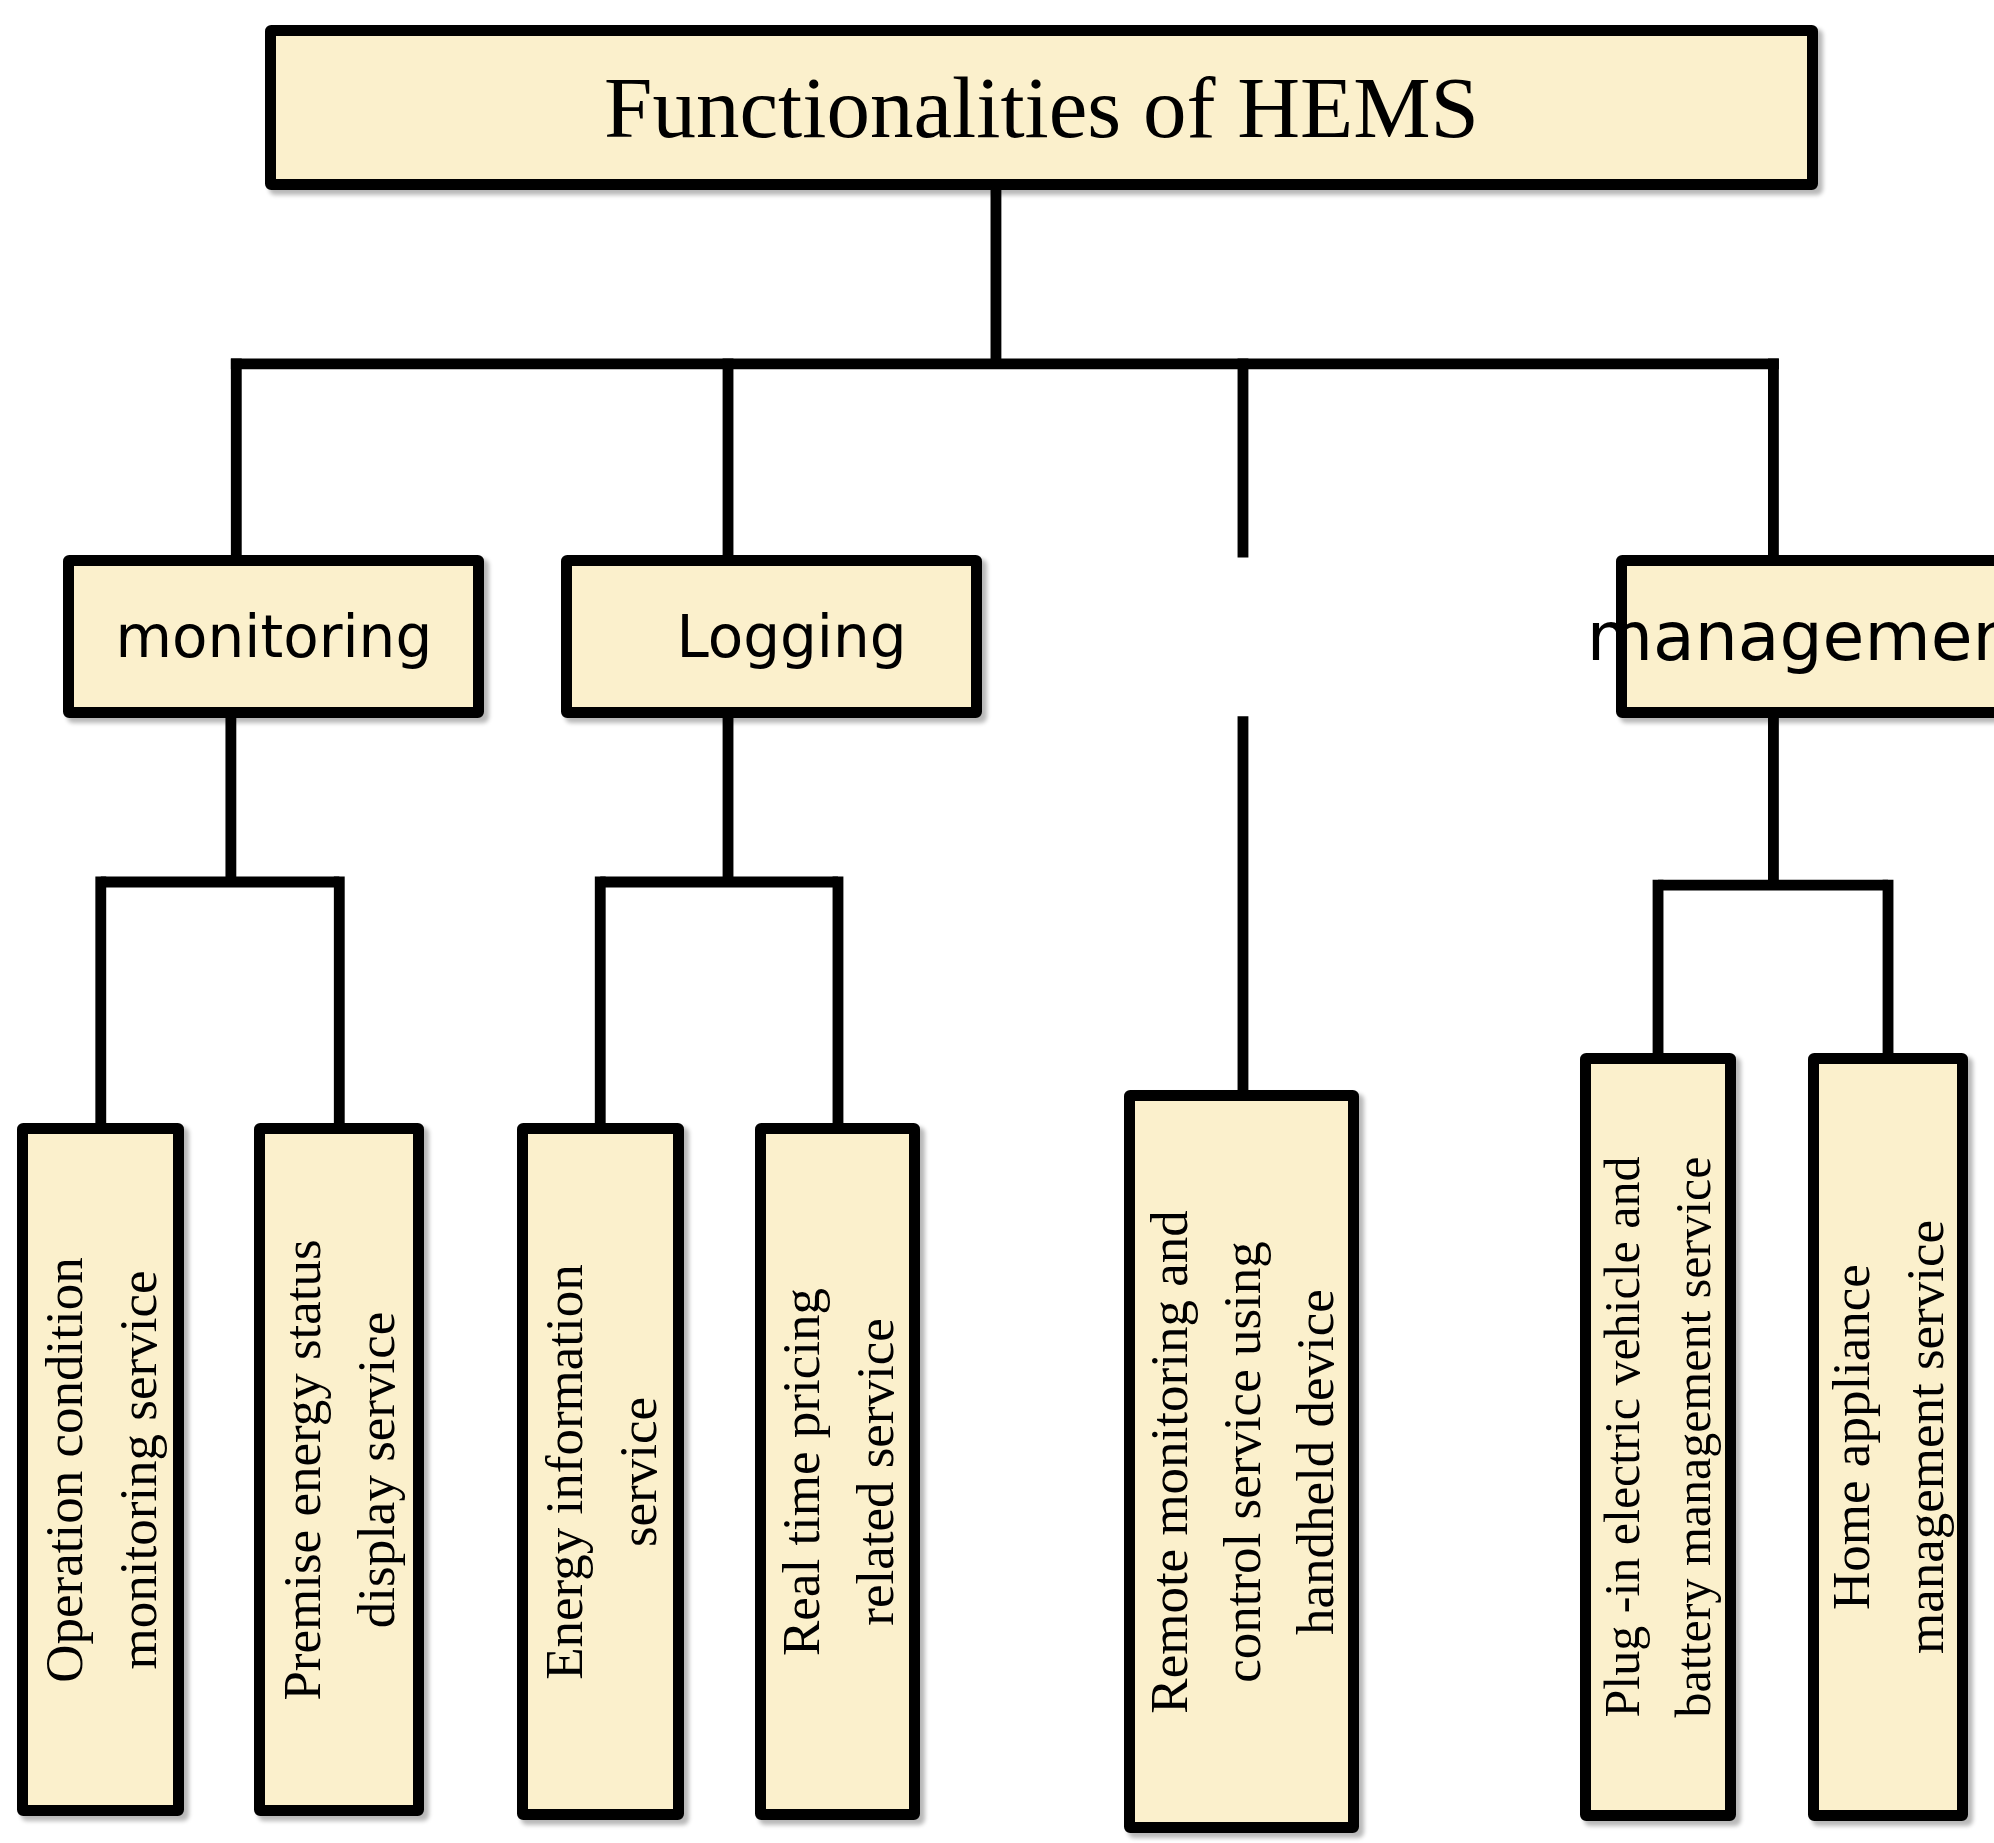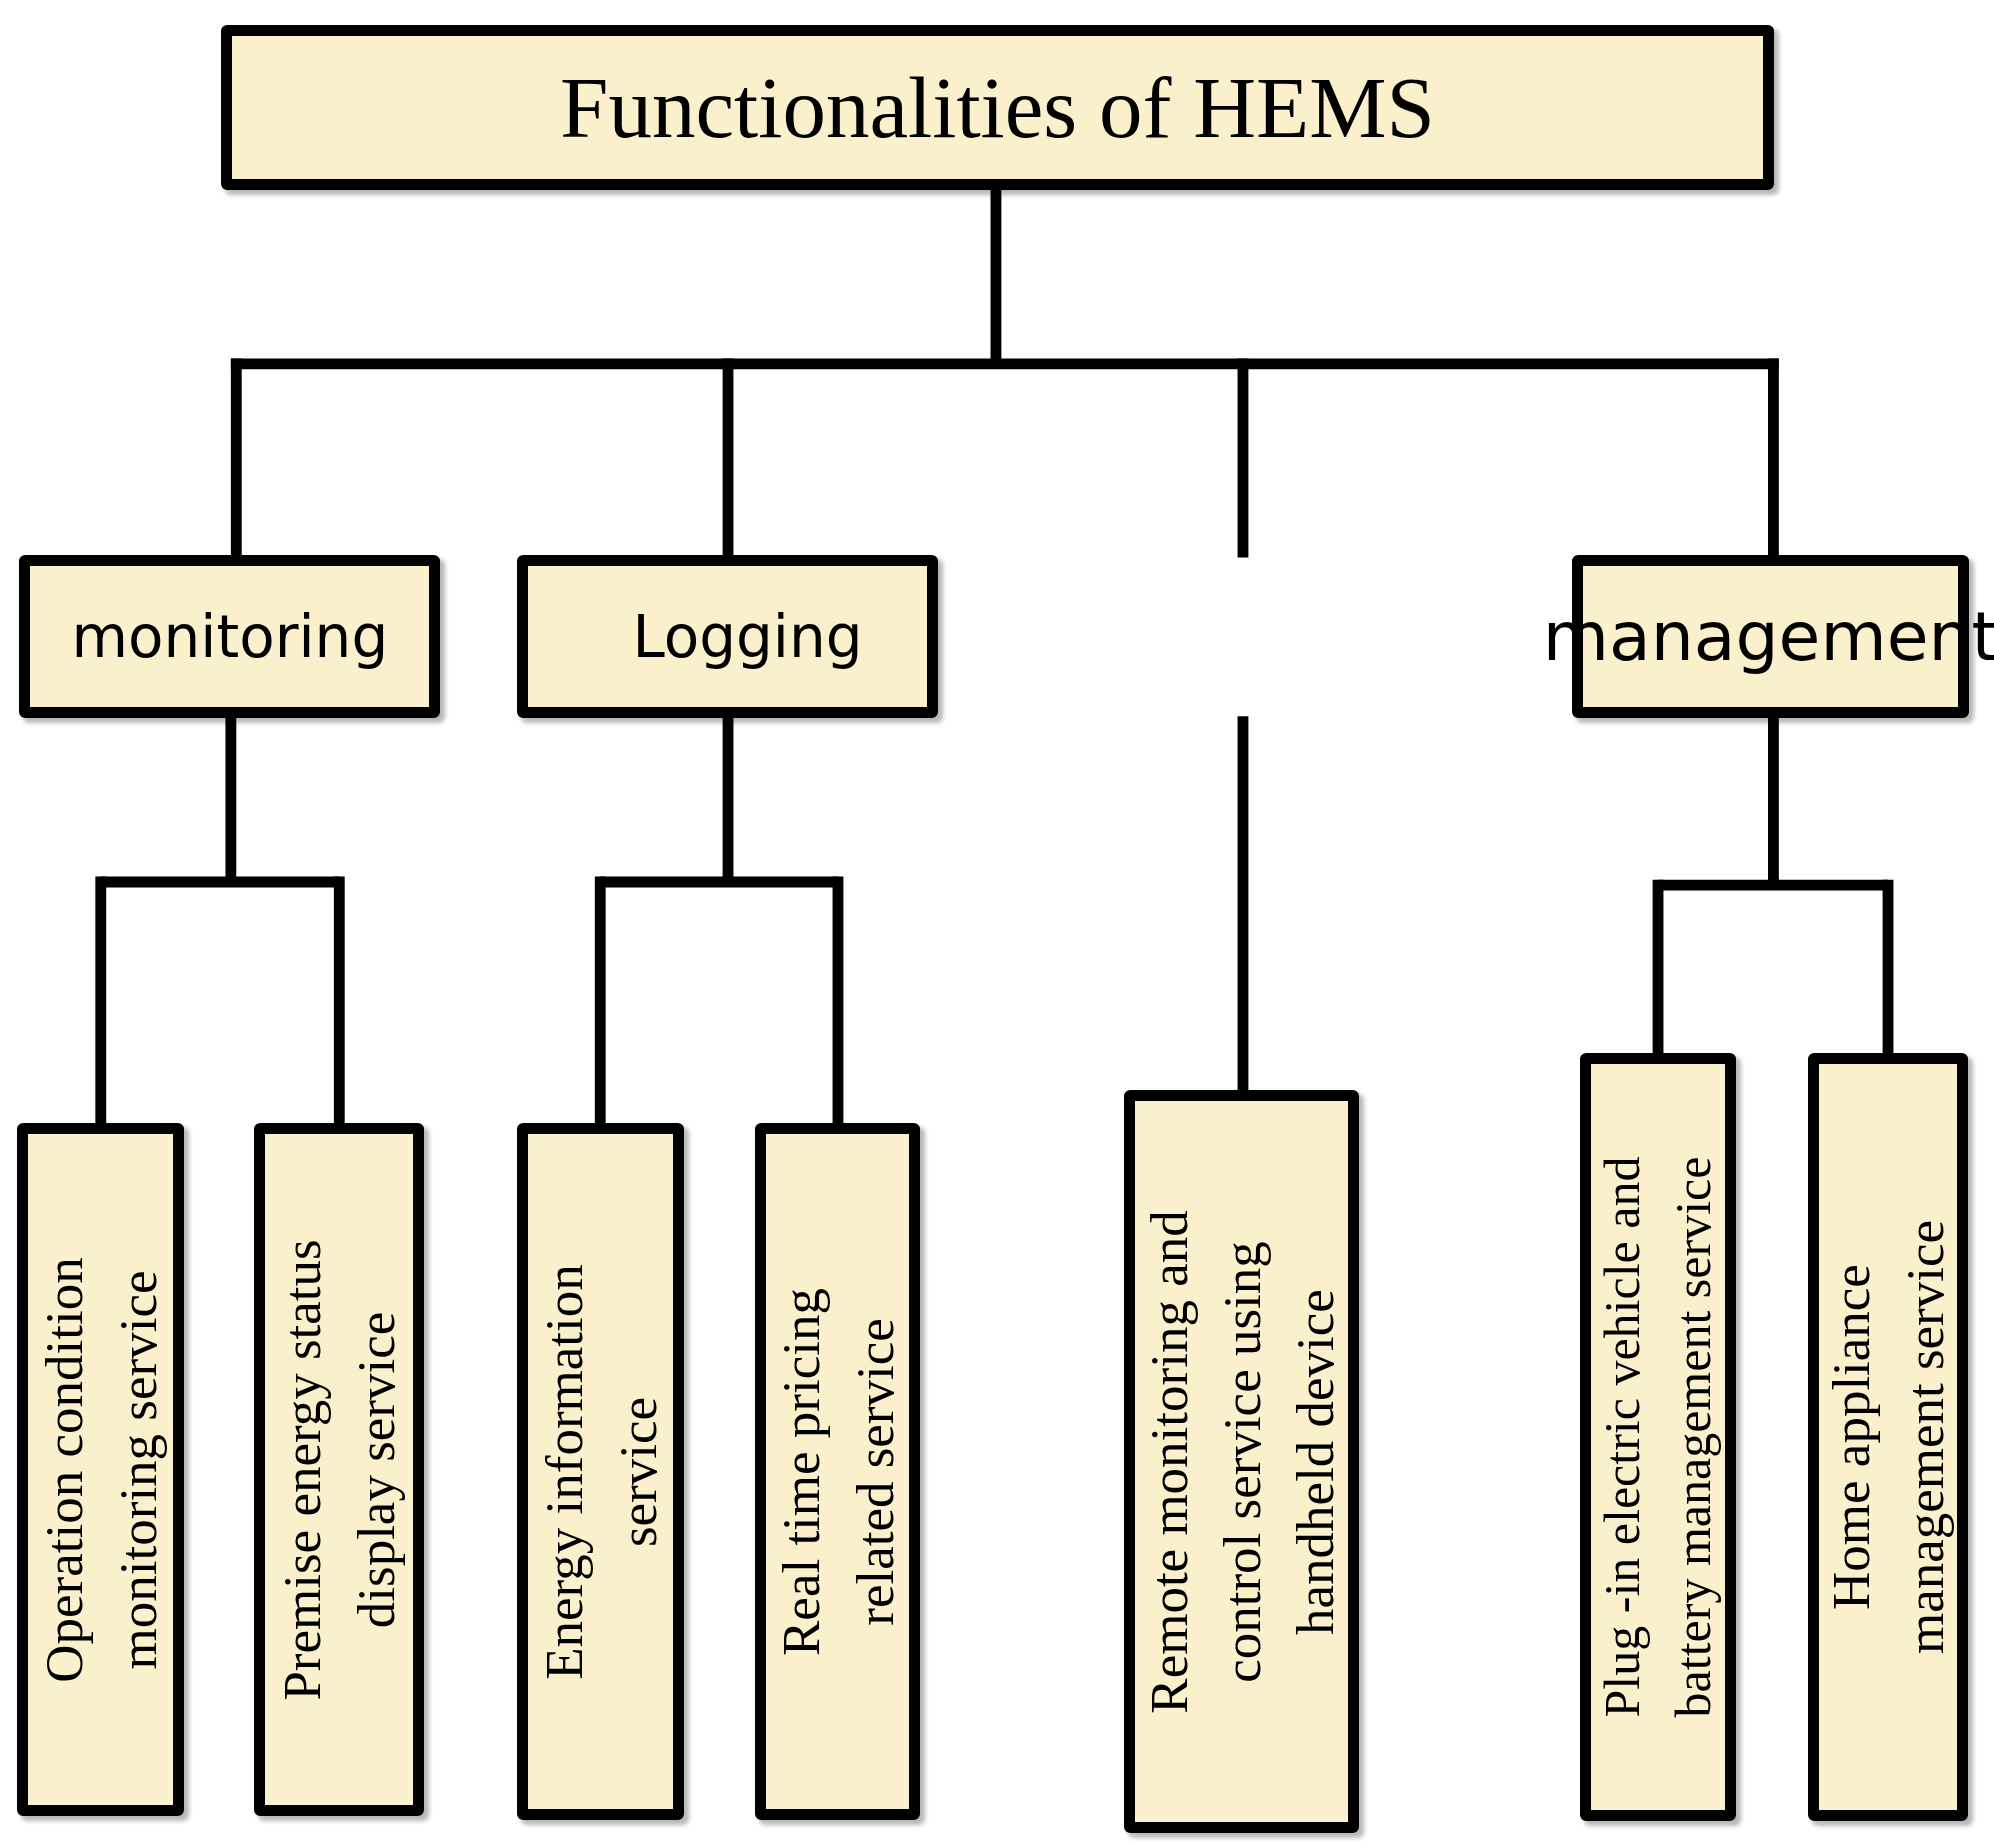--- a/index.html
+++ b/index.html
@@ -32,20 +32,21 @@
     background: #FBF0CC;
     border: 11px solid #000000;
     border-radius: 6.2px;
     box-shadow: 4.6px 4.6px 4.6px rgba(0,0,0,0.28);
     z-index: 2;
     display: flex;
     align-items: center;
     justify-content: center;
     text-align: center;
     color: #000000;
+    margin-left: 44px;
   }
   .box-root {
     left: 221px; top: 25px;
     width: 1553px; height: 165px;
     font-size: 87px;
     font-family: "Liberation Serif", "DejaVu Serif", serif;
   }
   .box-l2 {
     top: 555px; height: 163px;
     font-size: 58px;

